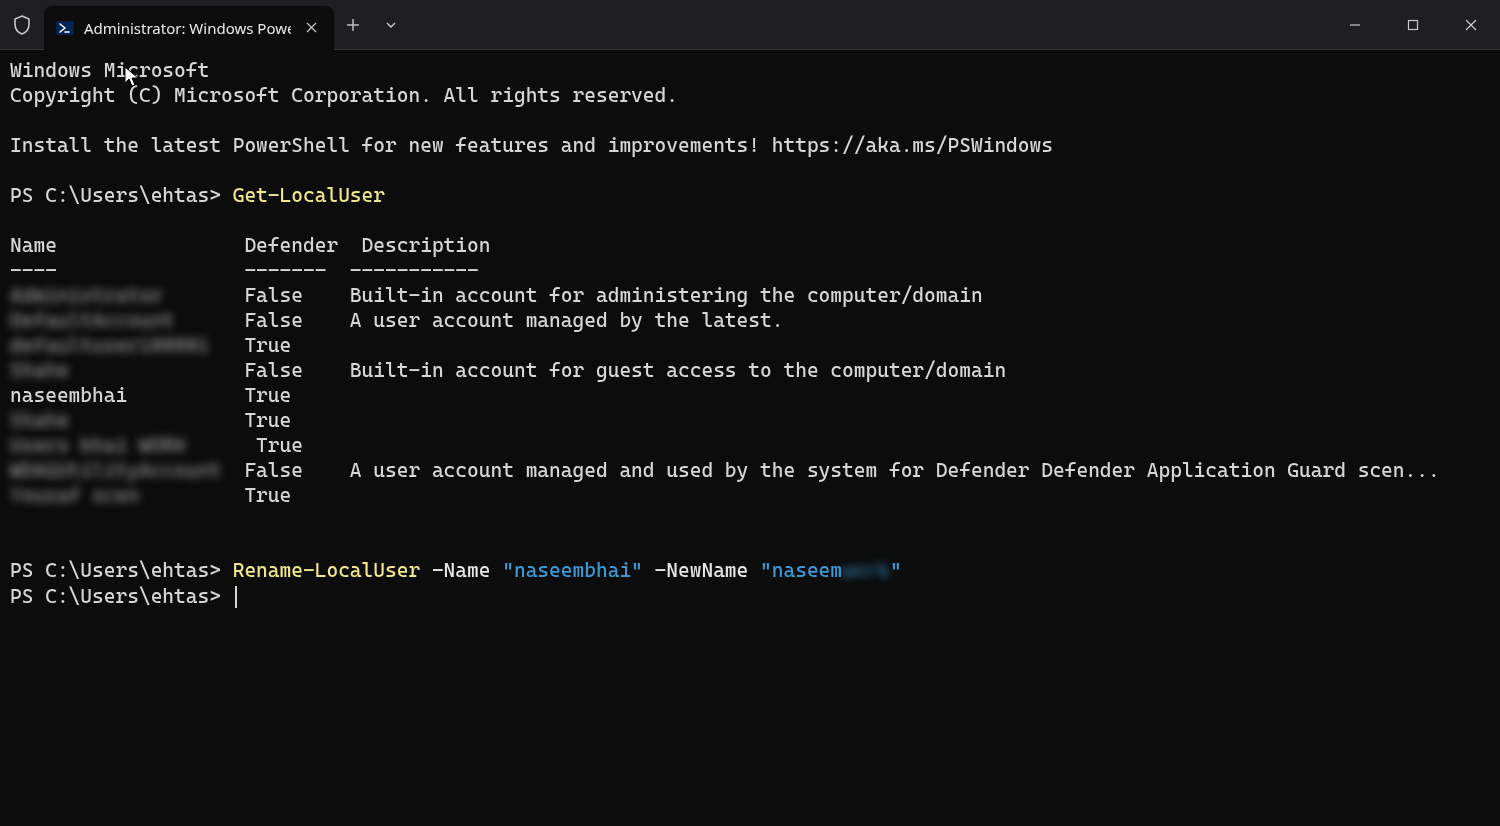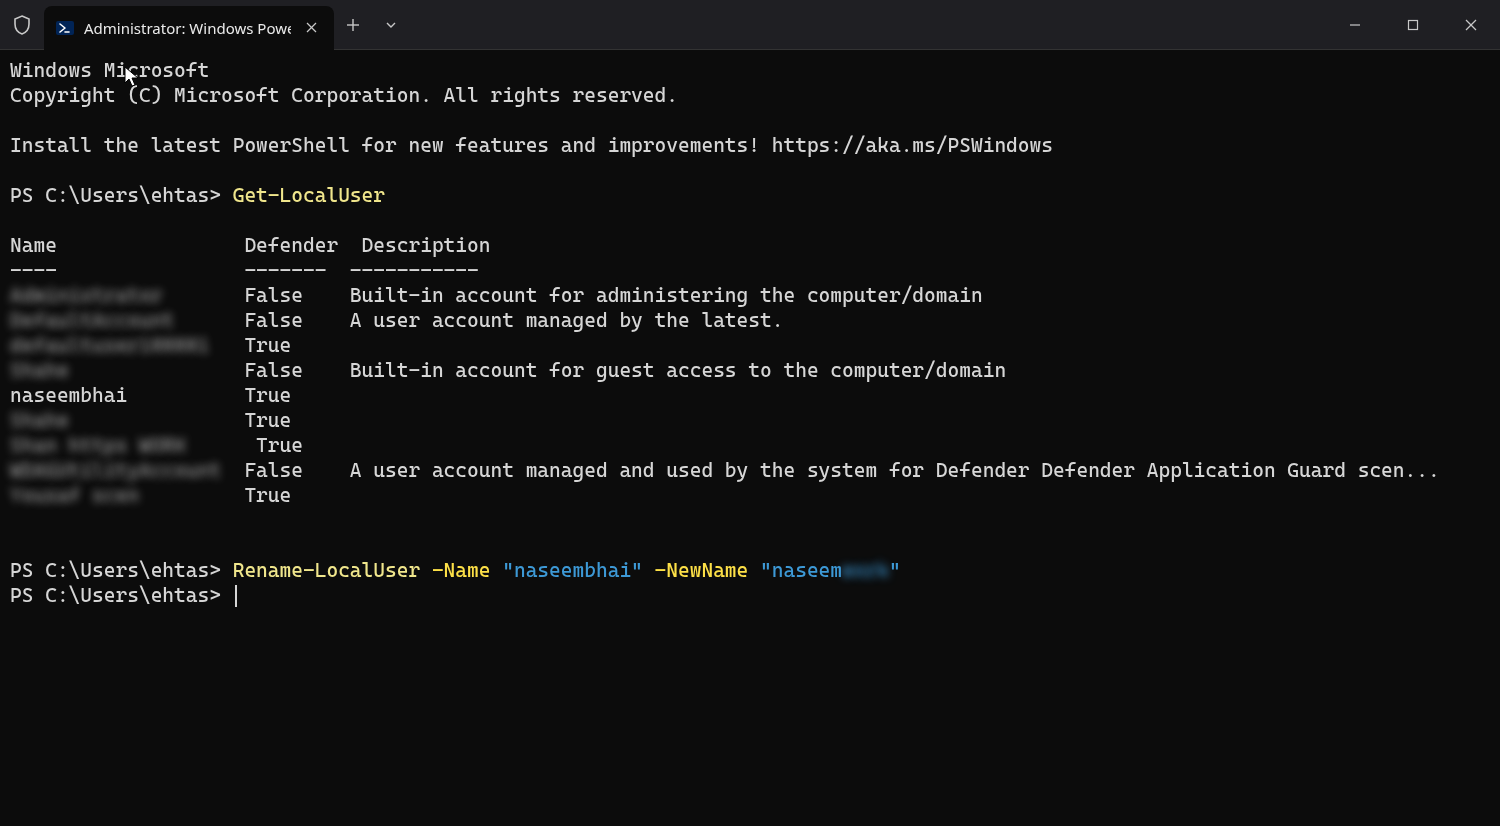--- a/index.html
+++ b/index.html
@@ -39,24 +39,24 @@
   .win-btn{width:58px;height:50px;display:flex;align-items:center;justify-content:center;color:#c8c8c8;}
 
   
   .terminal{
     padding:8px 10px; font-size:20px; line-height:25px;
     white-space:pre; font-family:"Cascadia Mono",Consolas,monospace;
     color:#d6d6d6; position:relative; height:calc(826px - 50px);
     overflow:hidden;
   }
   .cmd{color:#f0e68c;}
-  .param{color:#fde047;}
+  .param{color:#e5e5e5;}
   .str{color:#3d99d6;}
   .blur{ color:transparent; text-shadow:0 0 8px rgba(200,200,200,0.8);}
-  .blur2{ color:transparent; text-shadow:0 0 8px #3d99d6;}
+  .blur2{ color:transparent; text-shadow:0 0 8px #3d99d6;font-family:Liberation Mono, monospace;}
   .cursor{
     display:inline-block; width:2px; height:22px; background:#d6d6d6;
     vertical-align:text-bottom; margin-left:2px;
     animation:blink 1s steps(1) infinite;
   }
   @keyframes blink{50%{opacity:0;}}
 
   .mouse-cursor{
     position:absolute; left:124px; top:16px; pointer-events:none;
   }
@@ -126,21 +126,21 @@
 <span>PS C:\Users\ehtas&gt; </span><span class="cmd">Get-LocalUser</span>
 
 <span>Name                Defender  Description</span>
 <span>----                -------  -----------</span>
 <span id="rows"><span class="blur">Administrator</span><span>       False    Built-in account for administering the computer/domain</span>
 <span class="blur">DefaultAccount</span><span>      False    A user account managed by the latest.</span>
 <span class="blur">defaultuser100001</span><span>   True</span>
 <span class="blur">Shahe</span><span>               False    Built-in account for guest access to the computer/domain</span>
 <span>naseembhai</span><span>          True</span>
 <span class="blur">Shahe</span><span>               True</span>
-<span class="blur">Shan https WORK</span><span>      True</span>
+<span class="blur">Users bhai WORK</span><span>      True</span>
 <span class="blur">WDAGUtilityAccount</span><span>  False    A user account managed and used by the system for Defender Defender Application Guard scen...</span>
 <span class="blur">Yousaf scen</span><span>         True</span>
 </span>
 
 <span>PS C:\Users\ehtas&gt; </span><span class="cmd">Rename-LocalUser</span><span class="param"> -Name </span><span class="str">"naseembhai"</span><span class="param"> -NewName </span><span class="str">"naseem</span><span class="str blur2">work</span><span class="str">"</span>
 <span>PS C:\Users\ehtas&gt; </span><span class="cursor"></span>
 <svg class="mouse-cursor" width="16" height="22" viewBox="0 0 16 22">
   <path d="M1 1 L1 17 L5 13 L8 20 L11 19 L8 12 L14 12 Z" fill="#fff" stroke="#000" stroke-width="1"></path>
 </svg></div>
 

